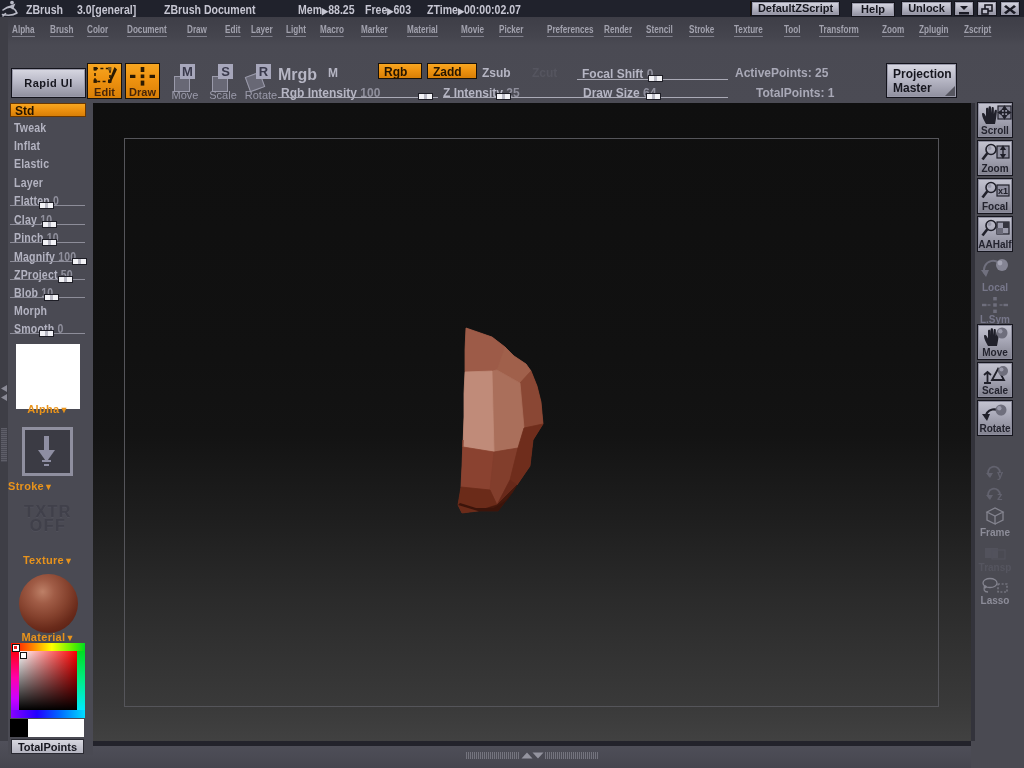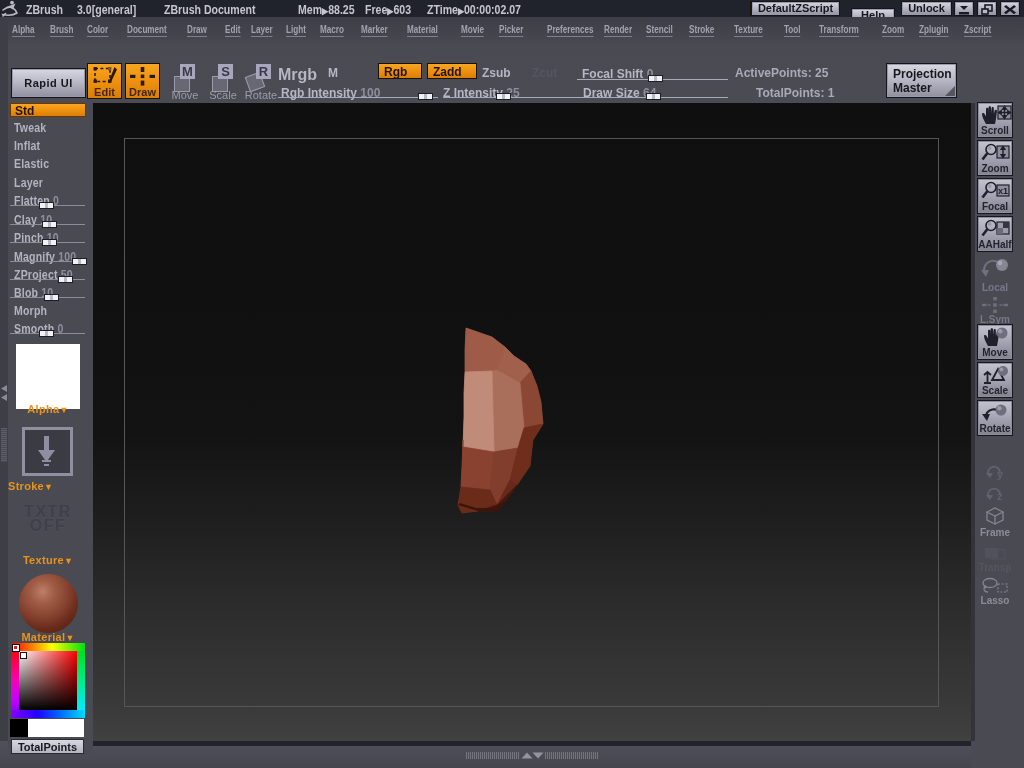--- a/index.html
+++ b/index.html
@@ -43,21 +43,21 @@
   <circle cx="11" cy="2.6" r="1.9" fill="#b9bac6"></circle>
 </svg>
 <div class="abs b tcond" style="left:26px;top:3px;font-size:12px;color:#c6c6d2;">ZBrush</div>
 <div class="abs b tcond" style="left:77px;top:3px;font-size:12px;color:#c6c6d2;">3.0[general]</div>
 <div class="abs b tcond" style="left:164px;top:3px;font-size:12px;color:#c6c6d2;">ZBrush&nbsp;Document</div>
 <div class="abs b tcond" style="left:298px;top:3px;font-size:12px;color:#c6c6d2;">Mem<span style="font-size:9px;">▶</span>88.25</div>
 <div class="abs b tcond" style="left:365px;top:3px;font-size:12px;color:#c6c6d2;">Free<span style="font-size:9px;">▶</span>603</div>
 <div class="abs b tcond" style="left:427px;top:3px;font-size:12px;color:#c6c6d2;">ZTime<span style="font-size:9px;">▶</span>00:00:02.07</div>
 <div class="abs obtn" style="left:707px;top:1px;width:41px;height:13px;font-size:11px;text-align:center;line-height:13px;margin-left:43px;">Menus</div>
 <div class="abs gbtn" style="left:751px;top:1px;width:87px;height:13px;font-size:11px;line-height:13px;">DefaultZScript</div>
-<div class="abs gbtn" style="left:851px;top:8px;width:42px;height:13px;font-size:11px;line-height:13px;">Help</div>
+<div class="abs gbtn" style="left:851px;top:2px;width:42px;height:13px;font-size:11px;line-height:13px;">Help</div>
 <div class="abs gbtn" style="left:901px;top:1px;width:49px;height:13px;font-size:11px;line-height:13px;">Unlock</div>
 <div class="abs gbtn" style="left:954px;top:1px;width:18px;height:13px;">
   <svg width="18" height="13" viewBox="0 0 18 13">
       <path d="M5 3 L13 3 L9 7 Z" fill="#1a1a24"></path>
       <rect x="4" y="9" width="10" height="2.5" fill="#1a1a24"></rect>
     </svg>
 </div>
 <div class="abs gbtn" style="left:977px;top:1px;width:18px;height:13px;">
   <svg width="18" height="13" viewBox="0 0 18 13">
       <rect x="7" y="2" width="7" height="6" fill="none" stroke="#1a1a24" stroke-width="1.6"></rect>

